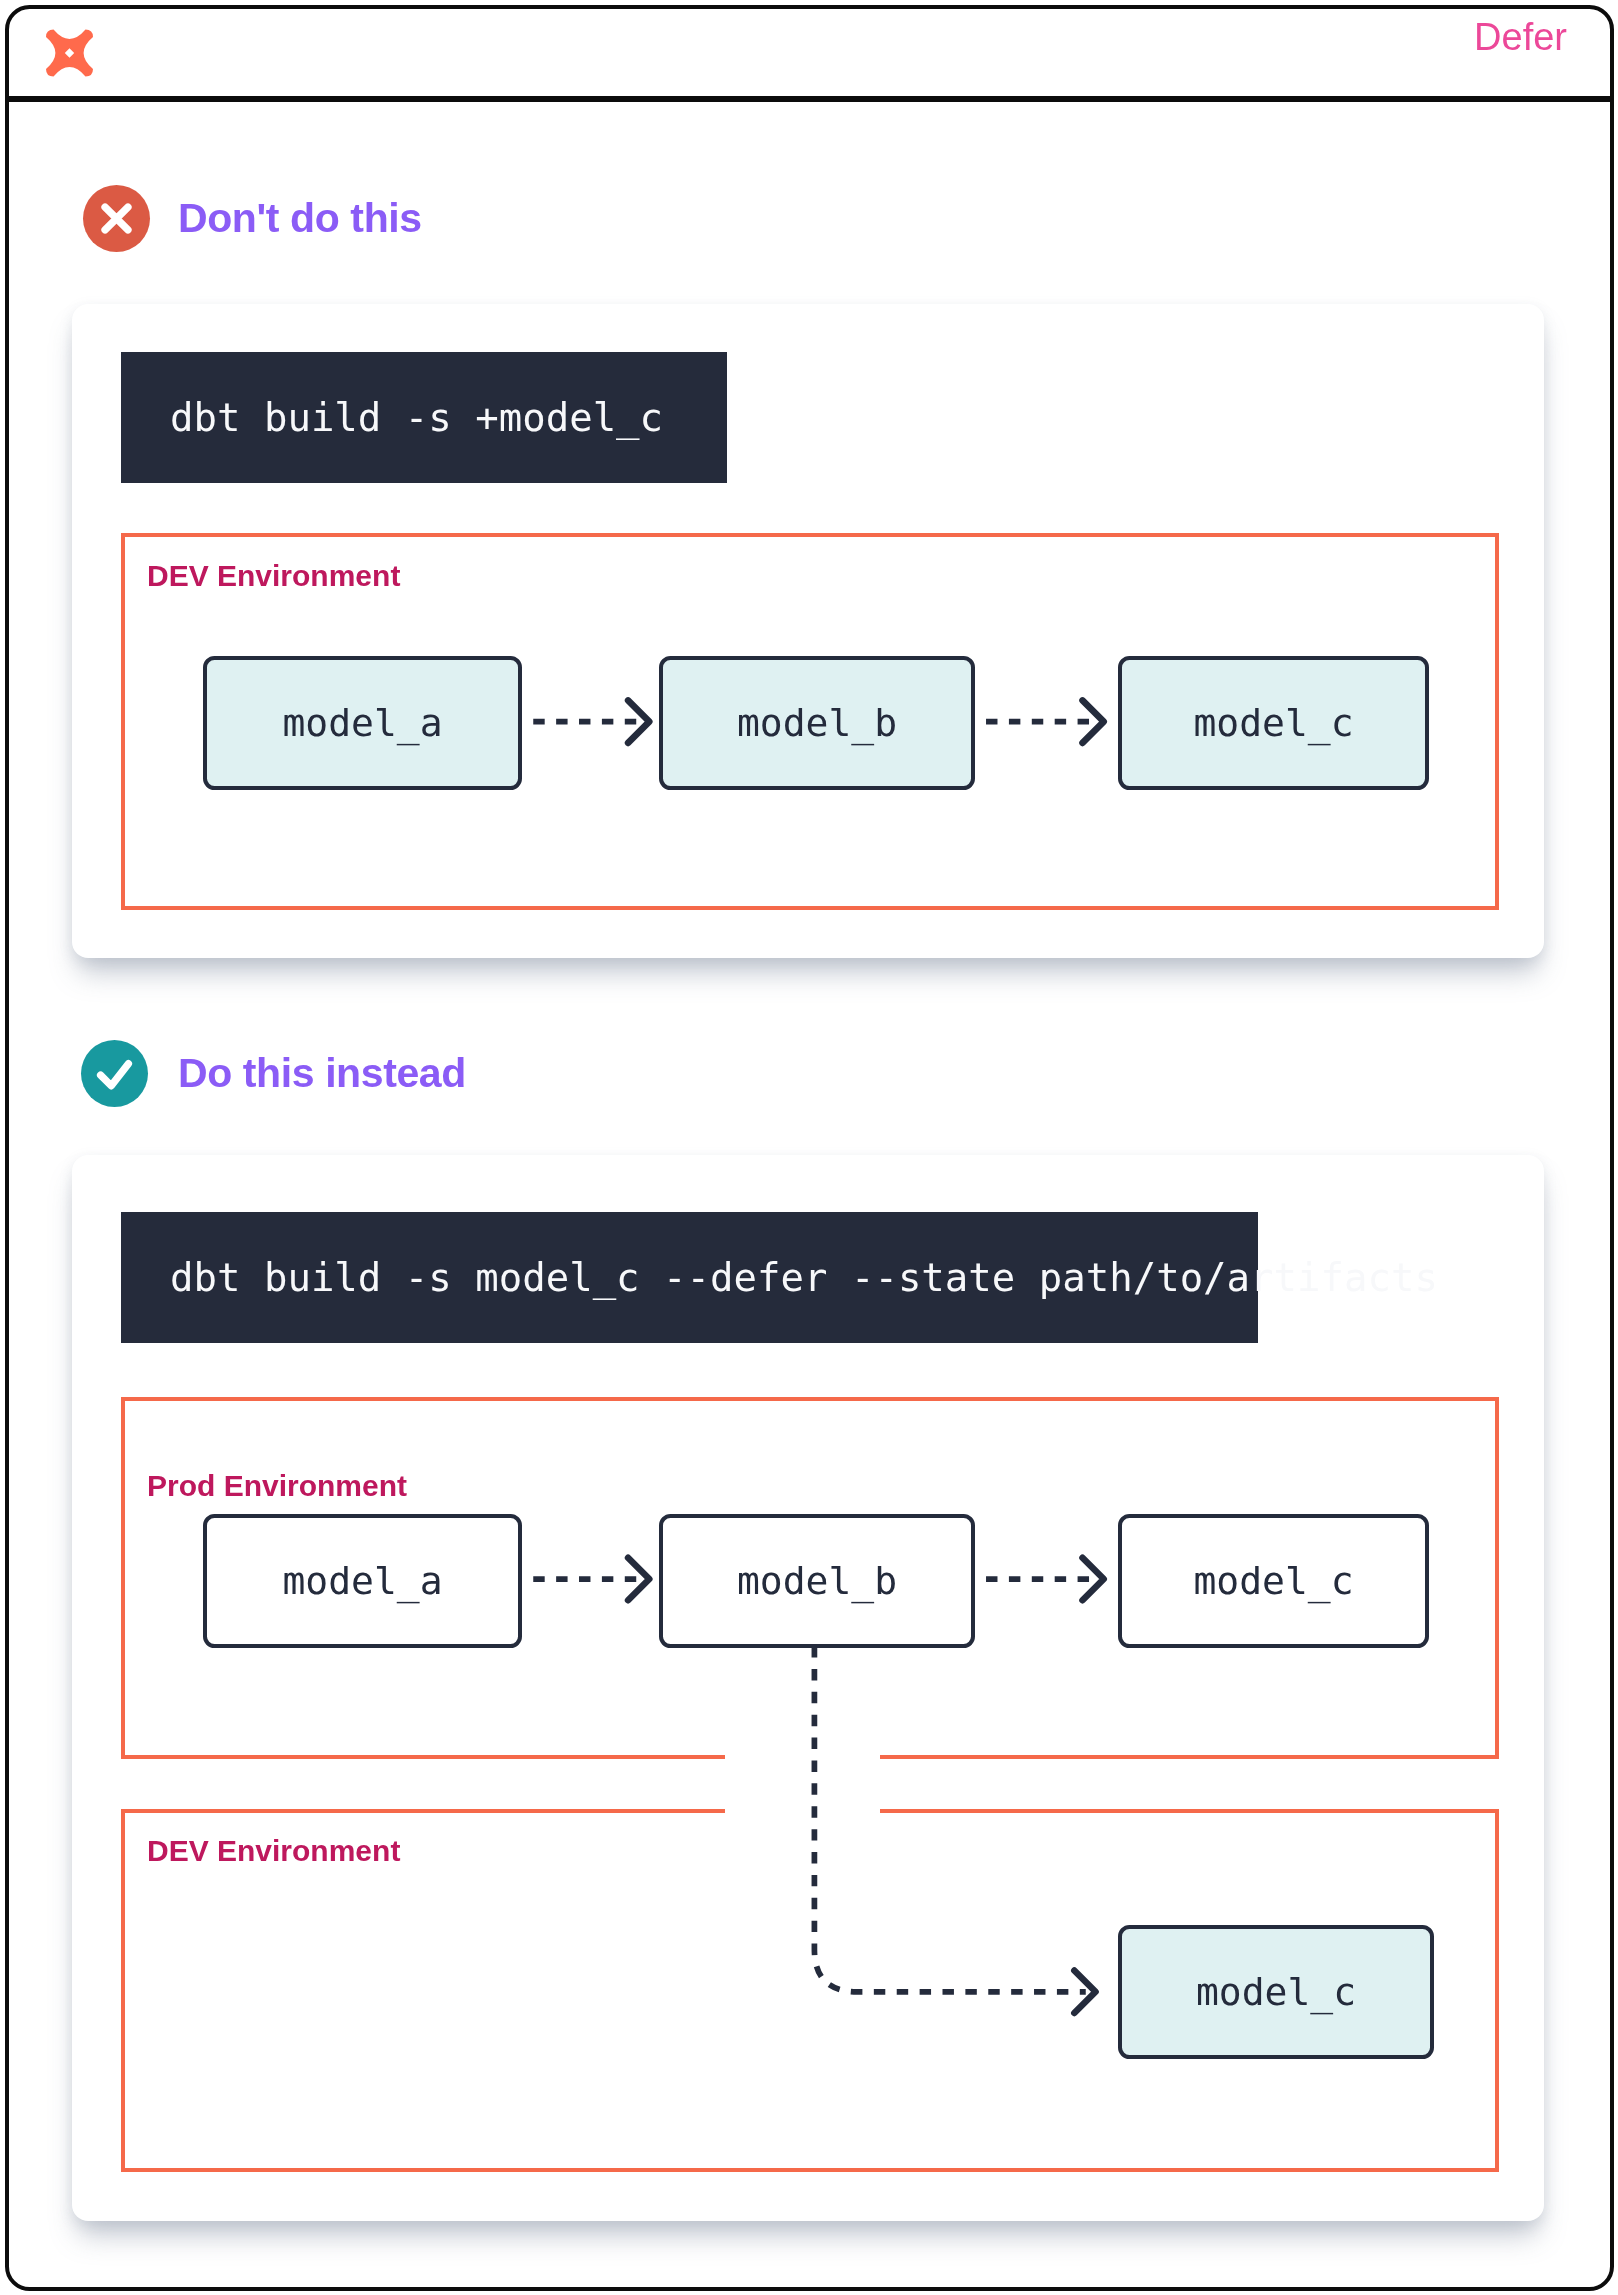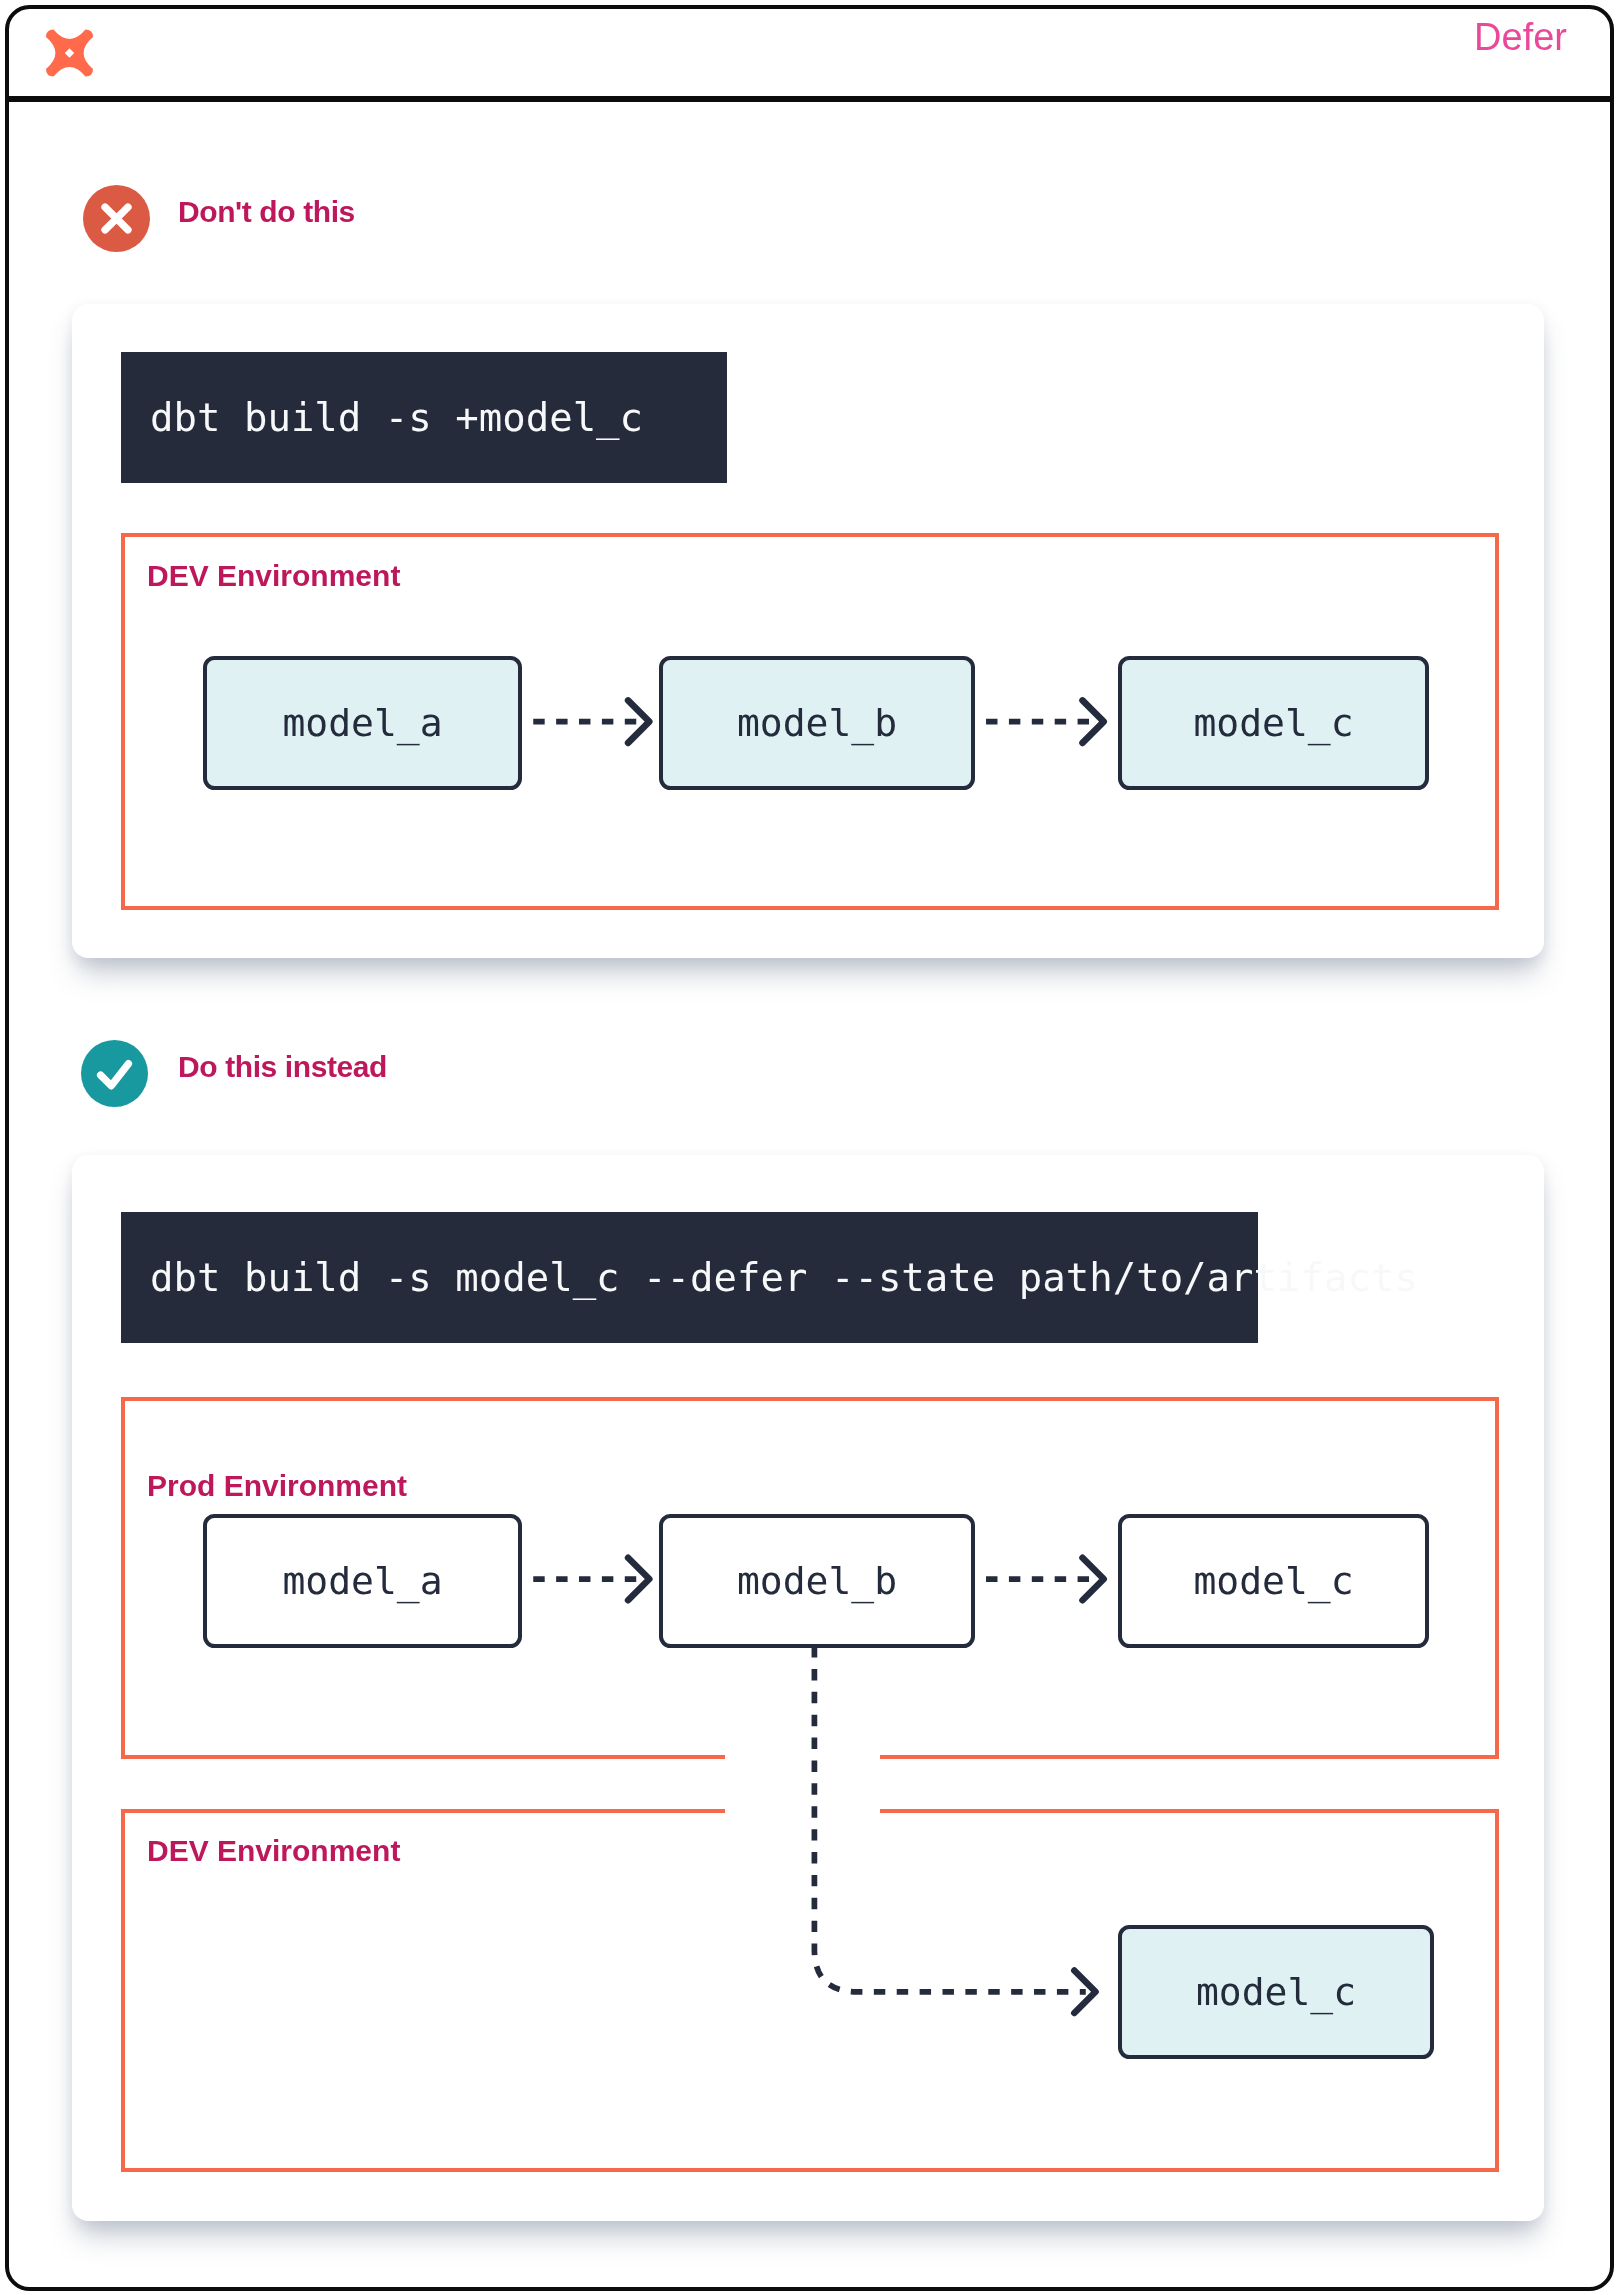--- a/index.html
+++ b/index.html
@@ -11,32 +11,32 @@
   .frame{position:absolute;left:4.9px;top:4.9px;width:1609px;height:2286px;
     border:4.9px solid #0c0c0c;border-radius:24.5px;background:#fff;}
   .header-divider{position:absolute;left:8.2px;top:96px;width:1602px;height:5.7px;background:#0c0c0c;}
   .app-title{position:absolute;top:16px;right:51px;font-size:38px;font-weight:400;color:#ec4899;}
   .logo{position:absolute;left:46px;top:21px;width:47px;height:64px;}
 
   
   .badge{position:absolute;width:67px;height:67px;border-radius:50%;}
   .badge.red{background:#DB5A44;}
   .badge.teal{background:#18999F;}
-  .section-heading{position:absolute;left:178px;font-size:30px;font-weight:800;
-    color:#be185d;letter-spacing:-0.4px;}
+  .section-heading{position:absolute;left:178px;font-size:41px;font-weight:800;
+    color:#8b5cf6;letter-spacing:-0.4px;}
 
   
   .card{position:absolute;left:72px;width:1472px;background:#ffffff;border-radius:16.3px;
     box-shadow:0 19.6px 28px -6.5px rgba(125,135,155,0.45), 0 4.9px 13px rgba(125,135,155,0.16);
     z-index:1;}
 
   
   .code-block{position:absolute;background:#252B3B;display:flex;align-items:center;z-index:4;}
   .code-block code{font-family:"DejaVu Sans Mono", monospace;font-size:39px;color:#F7F8FA;
-    padding-left:29px;white-space:pre;}
+    padding-left:49px;white-space:pre;}
 
   
   .env-box{position:absolute;border:4.1px solid #F5694A;background:transparent;z-index:2;}
   .env-box.no-bottom{border-bottom:none;}
   .env-box.no-top{border-top:none;}
   .env-label{position:absolute;font-size:30px;font-weight:700;
     color:#be185d;z-index:4;}
   .border-seg{position:absolute;height:4.1px;background:#F5694A;z-index:2;}
 
   

